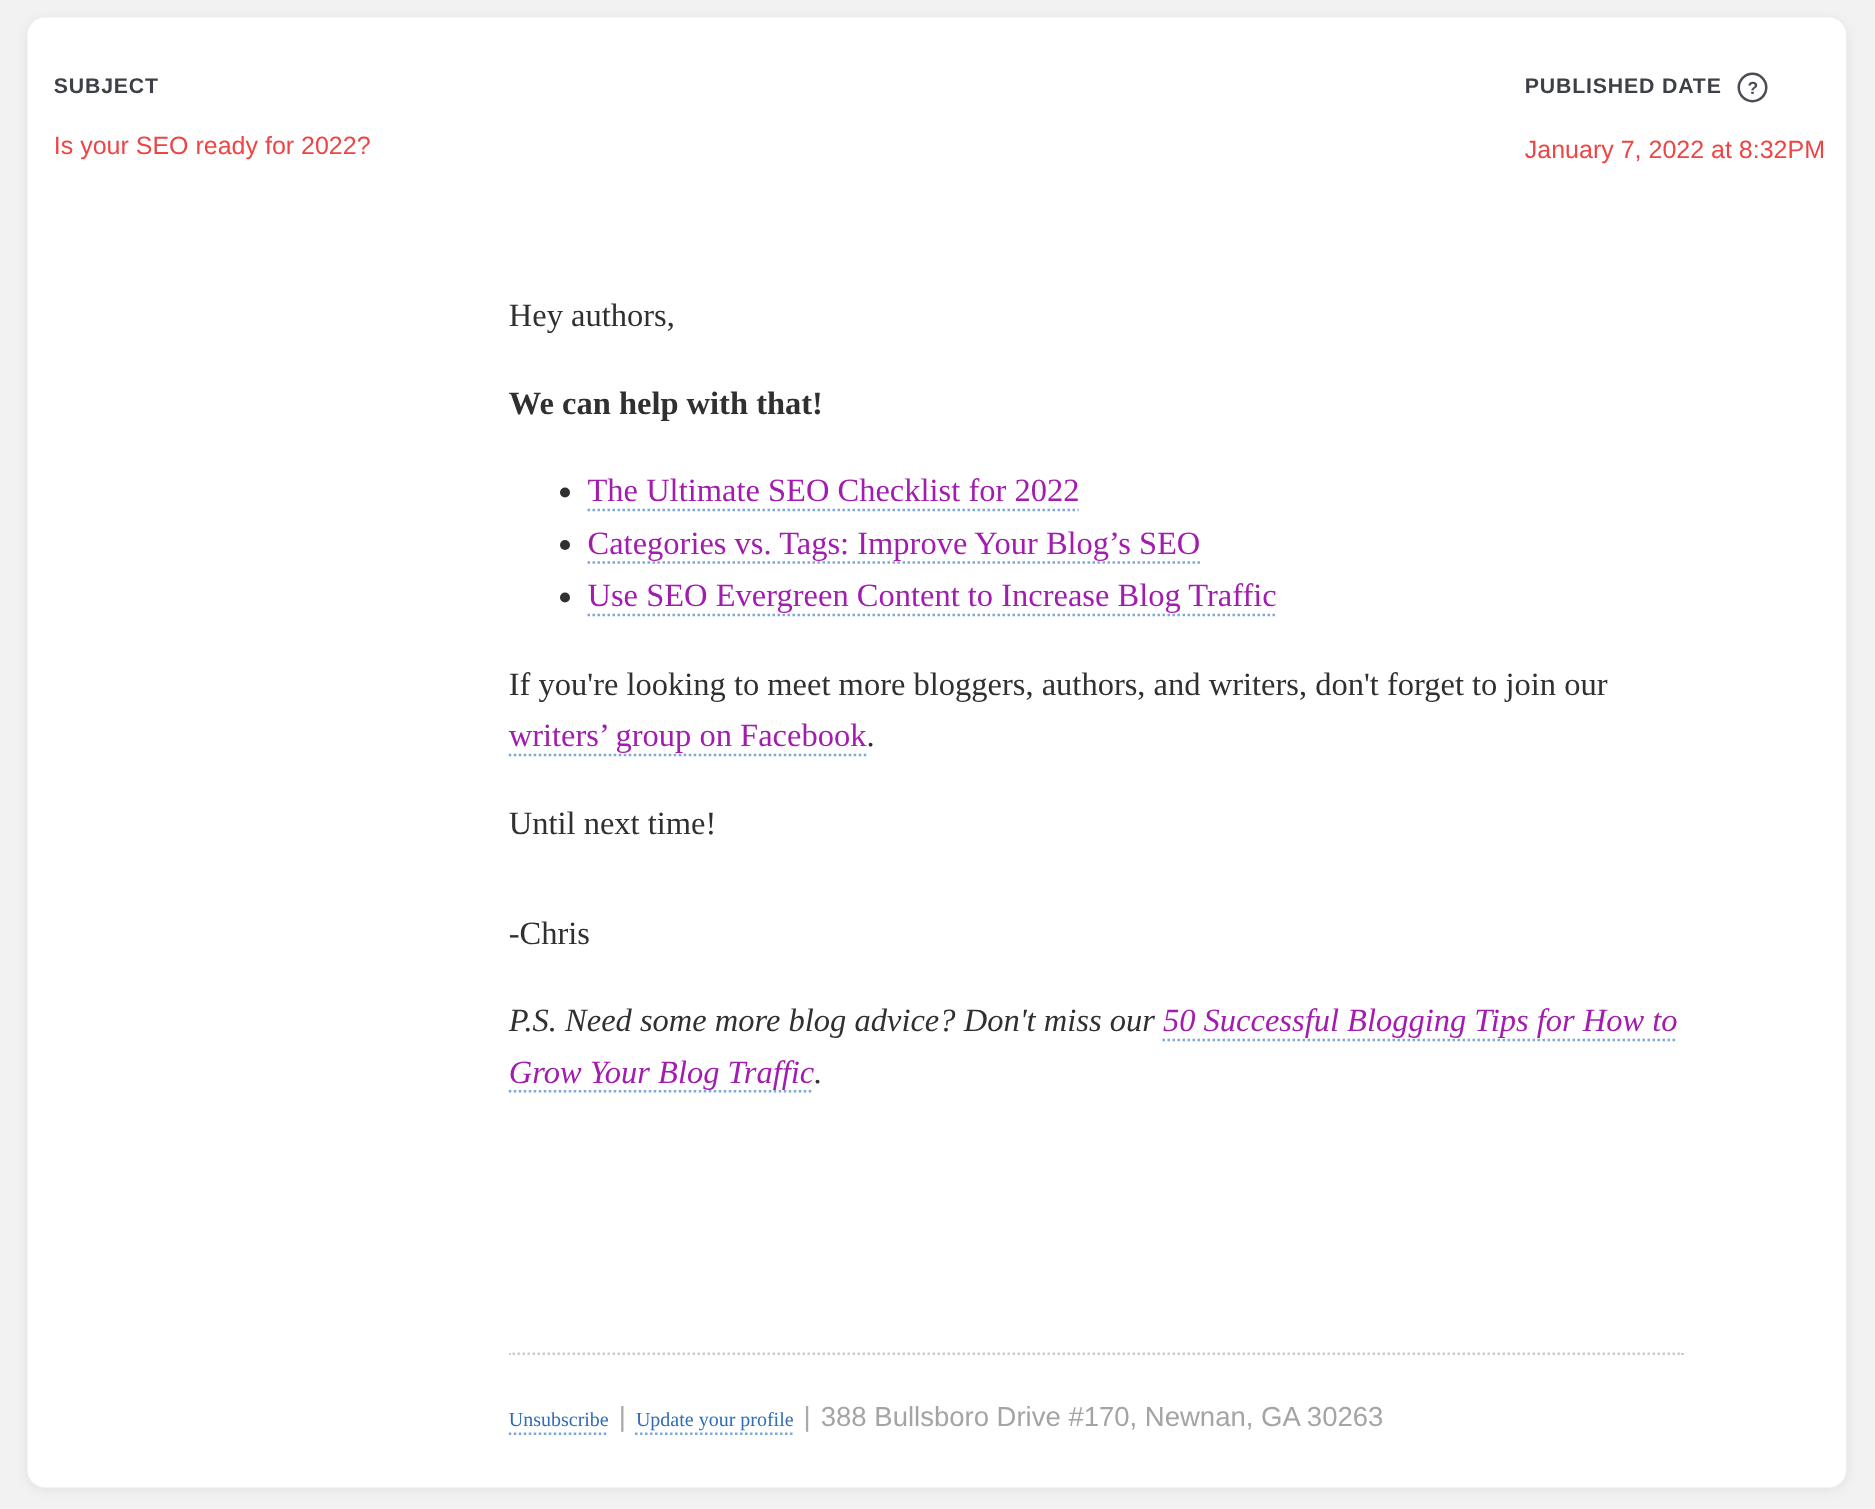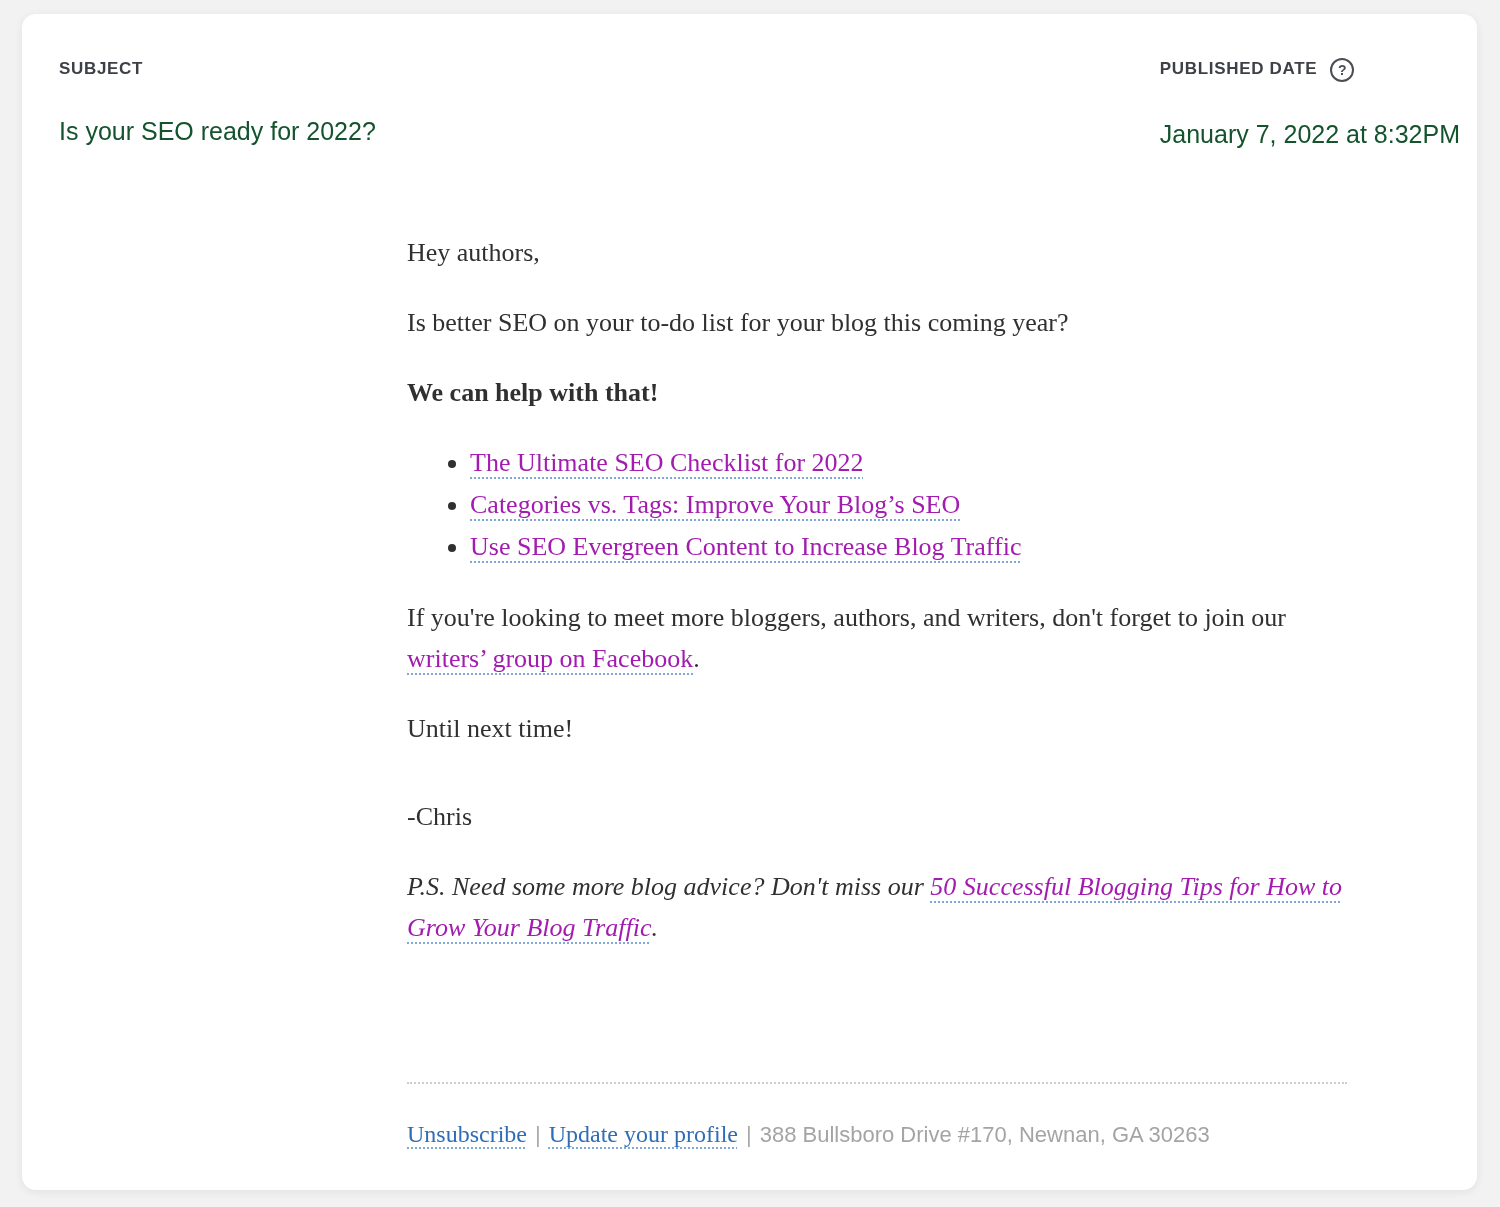--- a/index.html
+++ b/index.html
@@ -20,41 +20,41 @@
     top: 14px;
     width: 1455px;
     height: 1176px;
     background: #ffffff;
     border-radius: 14px;
     box-shadow: 0 2px 10px rgba(0,0,0,0.07);
   }
   
   .header {
     position: absolute;
-    left: 37px;
+    left: 21px;
     right: 17px;
     top: 44px;
     display: flex;
     justify-content: space-between;
     align-items: flex-start;
   }
   .field-label {
     font-family: "Liberation Sans", sans-serif;
     font-weight: 700;
     font-size: 17px;
     line-height: 21px;
     letter-spacing: 0.04em;
     color: #3d4046;
   }
   .field-value {
-    margin-top: 40px;
+    margin-top: 26px;
     font-family: "Liberation Sans", sans-serif;
-    font-size: 25px;
+    font-size: 20px;
     line-height: 24px;
-    color: #14532d;
+    color: #ef4444;
   }
   .label-row {
     display: flex;
     align-items: flex-start;
     gap: 13px;
   }
   .help-icon {
     box-sizing: border-box;
     width: 24px;
     height: 24px;
@@ -116,21 +116,21 @@
     top: 1068px;
     width: 940px;
     border-top: 2px dotted #cdcdcd;
     padding-top: 36px;
     font-size: 22px;
     line-height: 28px;
     white-space: nowrap;
   }
   .footer-link {
     font-family: "Liberation Serif", serif;
-    font-size: 24px;
+    font-size: 16px;
     color: #2f6db6;
     text-decoration: underline;
     text-decoration-style: dotted;
     text-decoration-color: #7fa8d9;
     text-decoration-thickness: 2px;
     text-underline-offset: 5px;
     cursor: pointer;
   }
   .footer .sep {
     color: #a9a9a9;
@@ -158,21 +158,20 @@
         <span class="field-label">PUBLISHED DATE</span>
         <span class="help-icon">?</span>
       </div>
       <div class="field-value">January 7, 2022 at 8:32PM</div>
     </div>
   </div>
 
   <div class="email-body">
     <p>Hey authors,</p>
 
-    <p>Is better SEO on your to-do list for your blog this coming year?</p>
 
     <p class="bold">We can help with that!</p>
 
     <ul>
       <li>
         <a class="lnk" href="#">The Ultimate SEO Checklist for 2022</a>
       </li>
       <li>
         <a class="lnk" href="#">Categories vs. Tags: Improve Your Blog’s SEO</a>
       </li>

